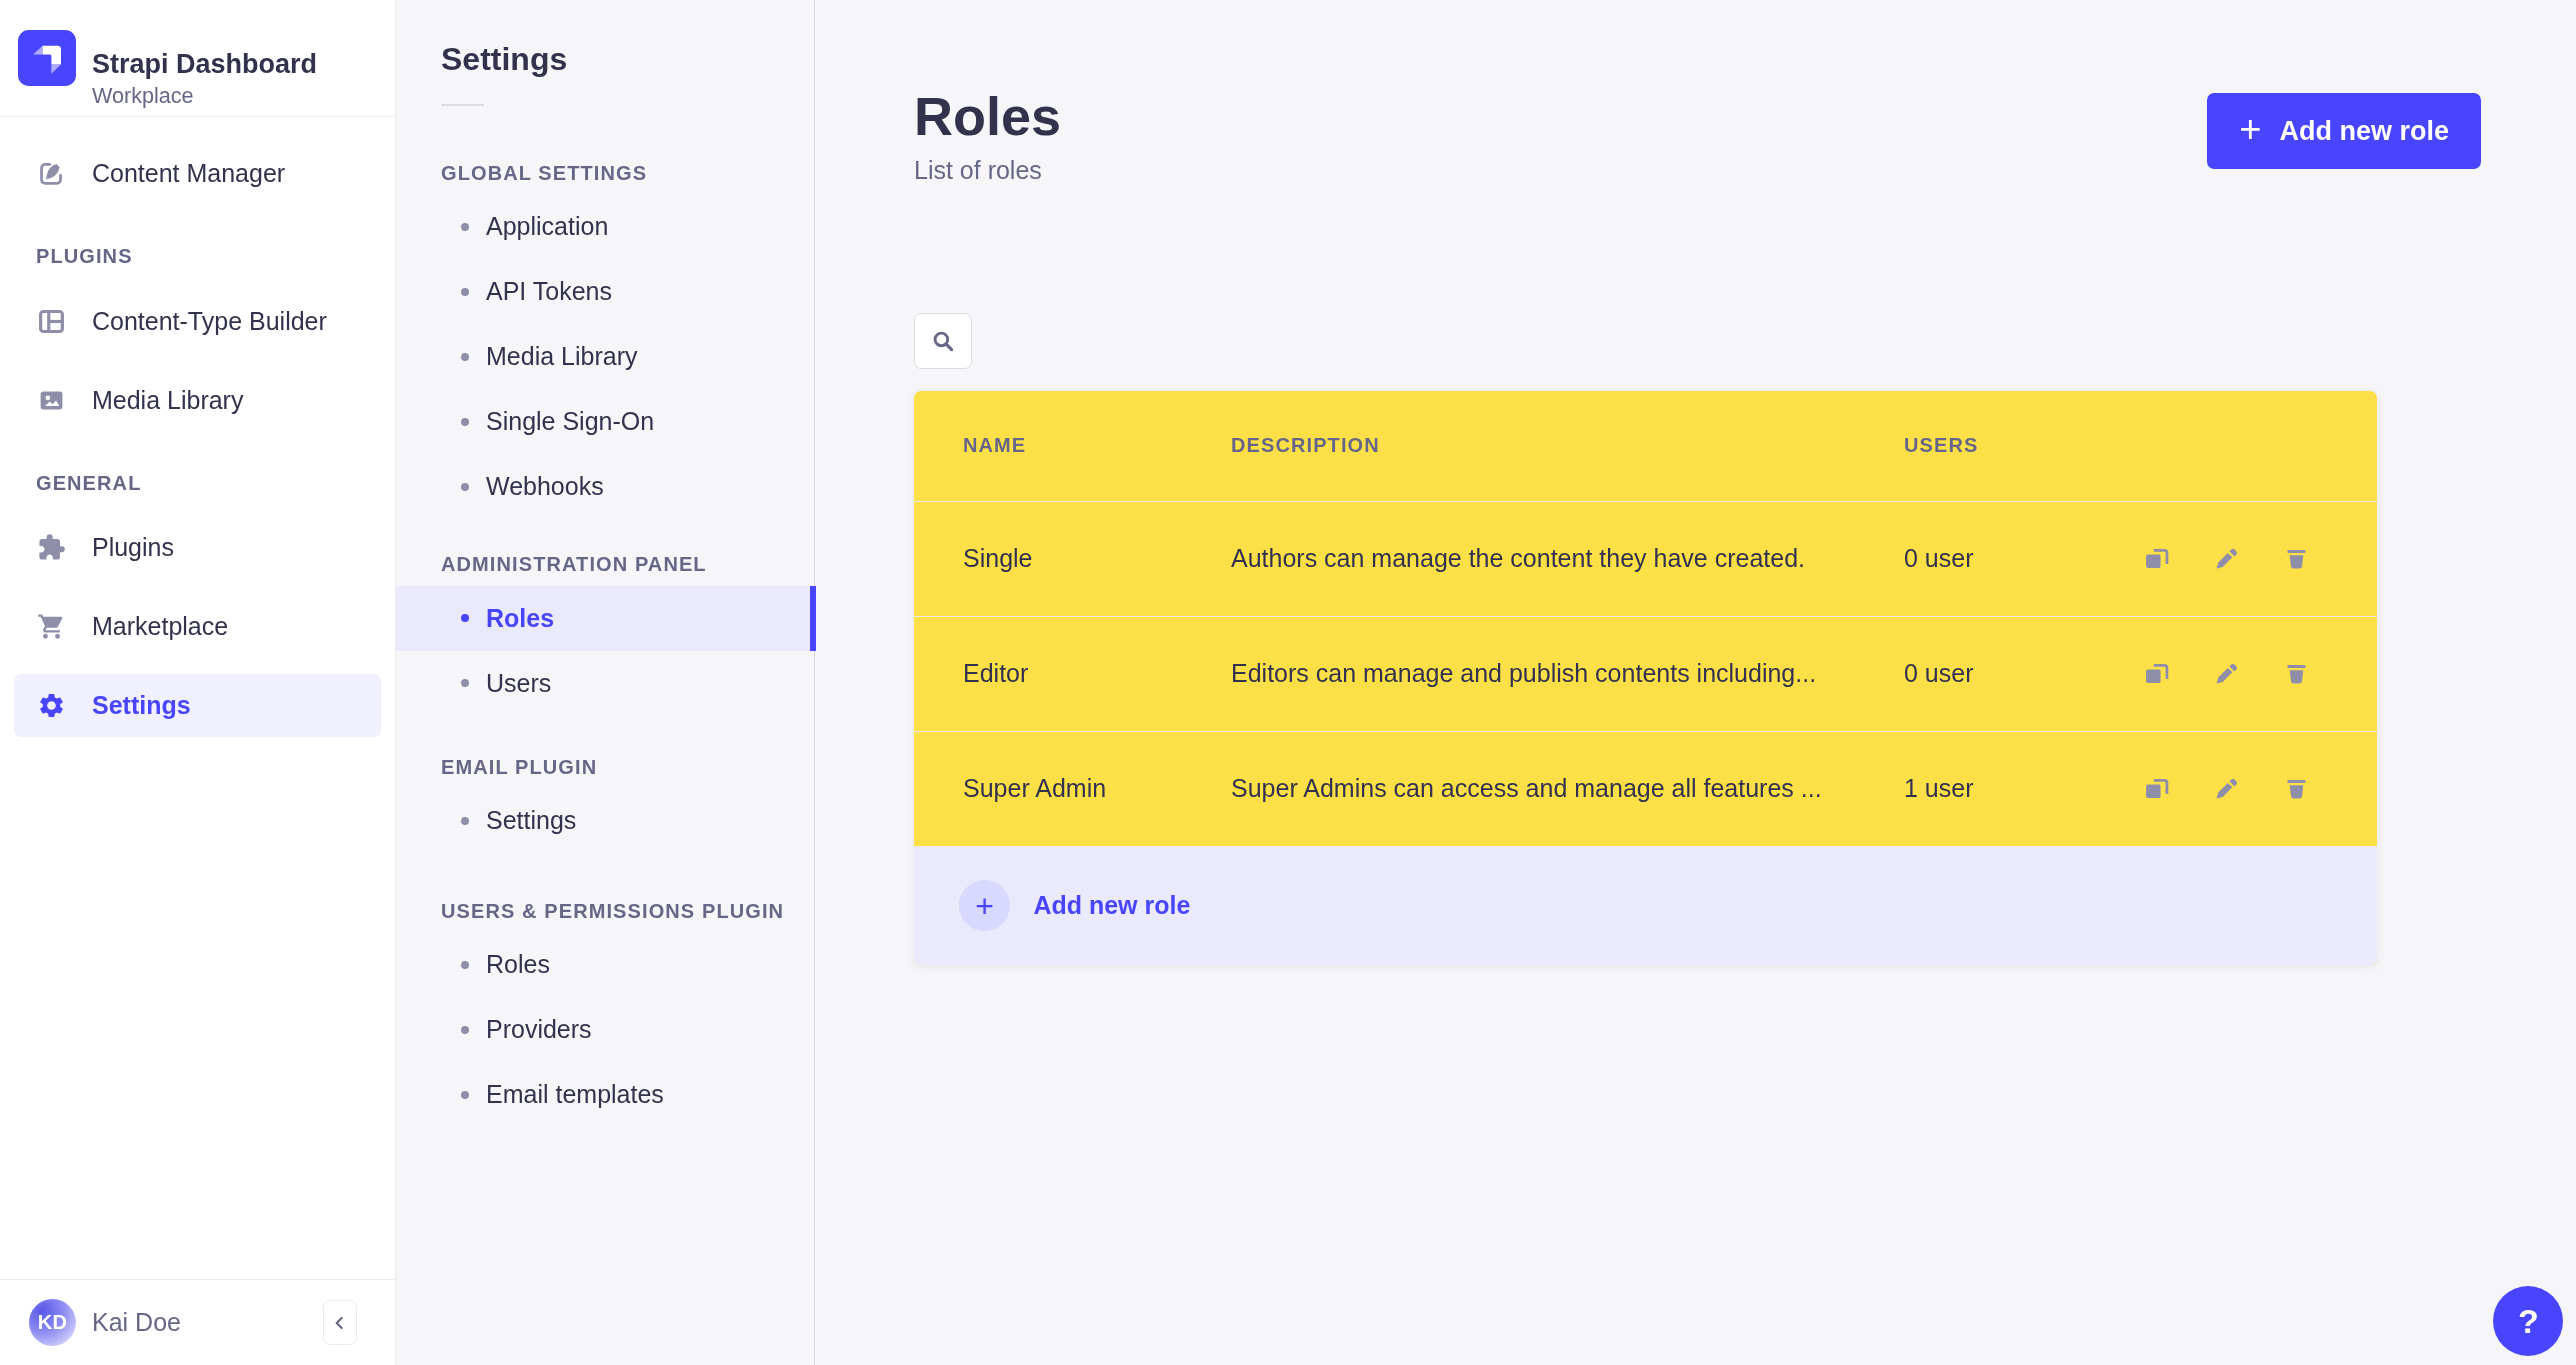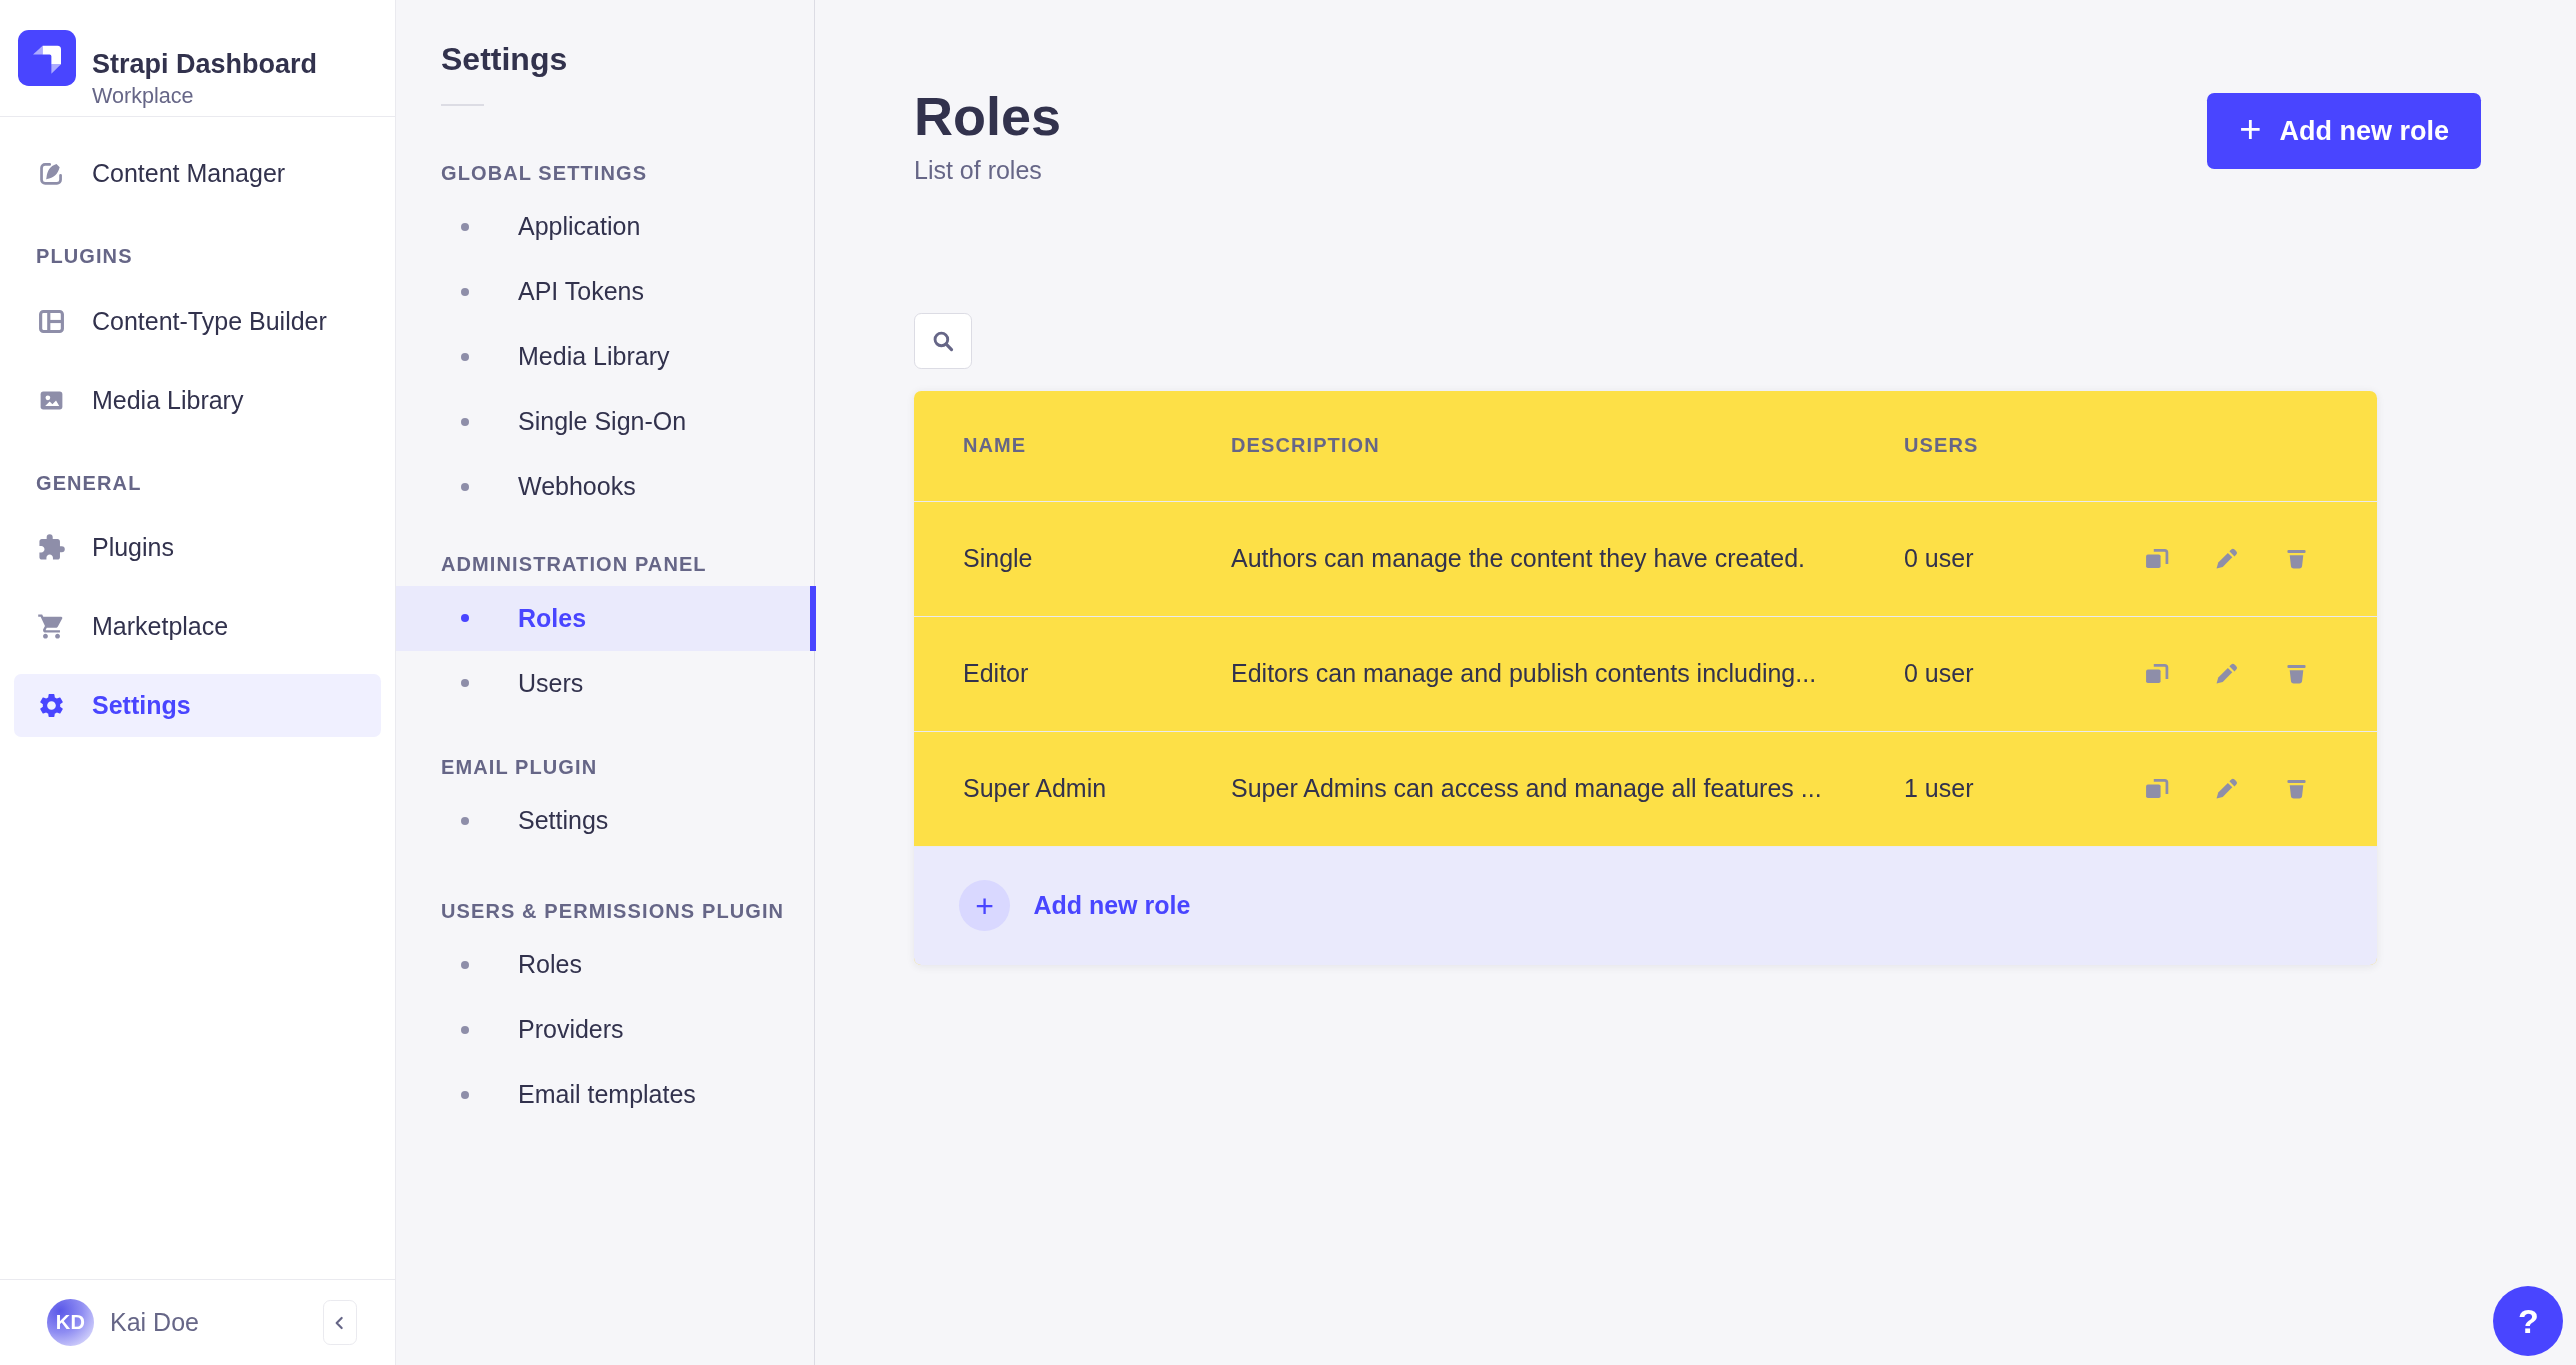--- a/index.html
+++ b/index.html
@@ -16,36 +16,36 @@
 
   .nav { flex:1 1 auto; padding:25px 14.4px 0 14.4px; }
   .nav-item { display:flex; align-items:center; height:63px; padding:0 21.6px; border-radius:7.2px; cursor:pointer; }
   .nav-item .nav-icon { width:31px; height:31px; display:flex; align-items:center; justify-content:center; margin-right:25px; flex-shrink:0; }
   .nav-item .nav-label { font-size:25px; color:#32324d; }
   .nav-item.active { background:#f0f0ff; }
   .nav-item.active .nav-label { color:#4945ff; font-weight:bold; }
   .nav-section-label { font-size:20px; font-weight:bold; letter-spacing:1.1px; color:#666687; margin:40px 0 21.6px 21.6px; }
   .nav-item + .nav-item { margin-top:16px; }
 
-  .sidebar-footer { height:86px; border-top:1.8px solid #eaeaef; display:flex; align-items:center; padding:0 38px 0 47px;justify-content:center; }
+  .sidebar-footer { height:86px; border-top:1.8px solid #eaeaef; display:flex; align-items:center; padding:0 38px 0 29px;justify-content:center; }
   .avatar { width:47px; height:47px; border-radius:50%; background:radial-gradient(circle at 28% 25%, #5a58e8 0%, #8f8df2 45%, #f2f1ff 100%); display:flex; align-items:center; justify-content:center; flex-shrink:0; }
   .avatar span { color:#ffffff; font-weight:bold; font-size:20px; letter-spacing:0.4px; }
   .user-name { font-size:25px; color:#666687; margin-left:16px; }
   .collapse-btn { margin-left:auto; width:34px; height:45px; border-radius:7.2px; background:#ffffff; border:1.8px solid #eaeaef; display:flex; align-items:center; justify-content:center; cursor:pointer; }
 
   
   .subnav { width:419px; border-right:1.8px solid #dcdce4; background:#f6f6f9; padding-top:41px; flex-shrink:0; }
   .subnav-title { font-size:32px; font-weight:bold; color:#32324d; margin-left:45px; line-height:36px; }
   .subnav-divider { width:43px; height:1.8px; background:#dcdce4; margin:27px 0 0 45px; }
   .subnav-section.s1 { margin-top:56px; }
   .subnav-section.s2 { margin-top:34px; }
   .subnav-section.s3 { margin-top:40px; }
   .subnav-section.s4 { margin-top:47px; }
   .subnav-label { font-size:20px; font-weight:bold; letter-spacing:1.1px; color:#666687; margin:0 0 9px 45px; line-height:23.4px; }
-  .subnav-item { position:relative; display:flex; align-items:center; height:65px; padding-left:65px; cursor:pointer;gap:32px; }
+  .subnav-item { position:relative; display:flex; align-items:center; height:65px; padding-left:65px; cursor:pointer; }
   .subnav-item .bullet { width:8px; height:8px; border-radius:50%; background:#8e8ea9; margin-right:17px; flex-shrink:0; }
   .subnav-item .subnav-item-label { font-size:25px; color:#32324d; }
   .subnav-item.active { background:#eaeafc; }
   .subnav-item.active .bullet { background:#4945ff; }
   .subnav-item.active .subnav-item-label { color:#4945ff; font-weight:bold; }
   .subnav-item.active::after { content:""; position:absolute; right:-1.8px; top:0; width:6.3px; height:100%; background:#4945ff; }
 
   
   .main { flex:1 1 auto; padding:0 95px 0 99px; position:relative; }
   .main-header { display:flex; justify-content:space-between; align-items:flex-start; padding-top:86px; }

